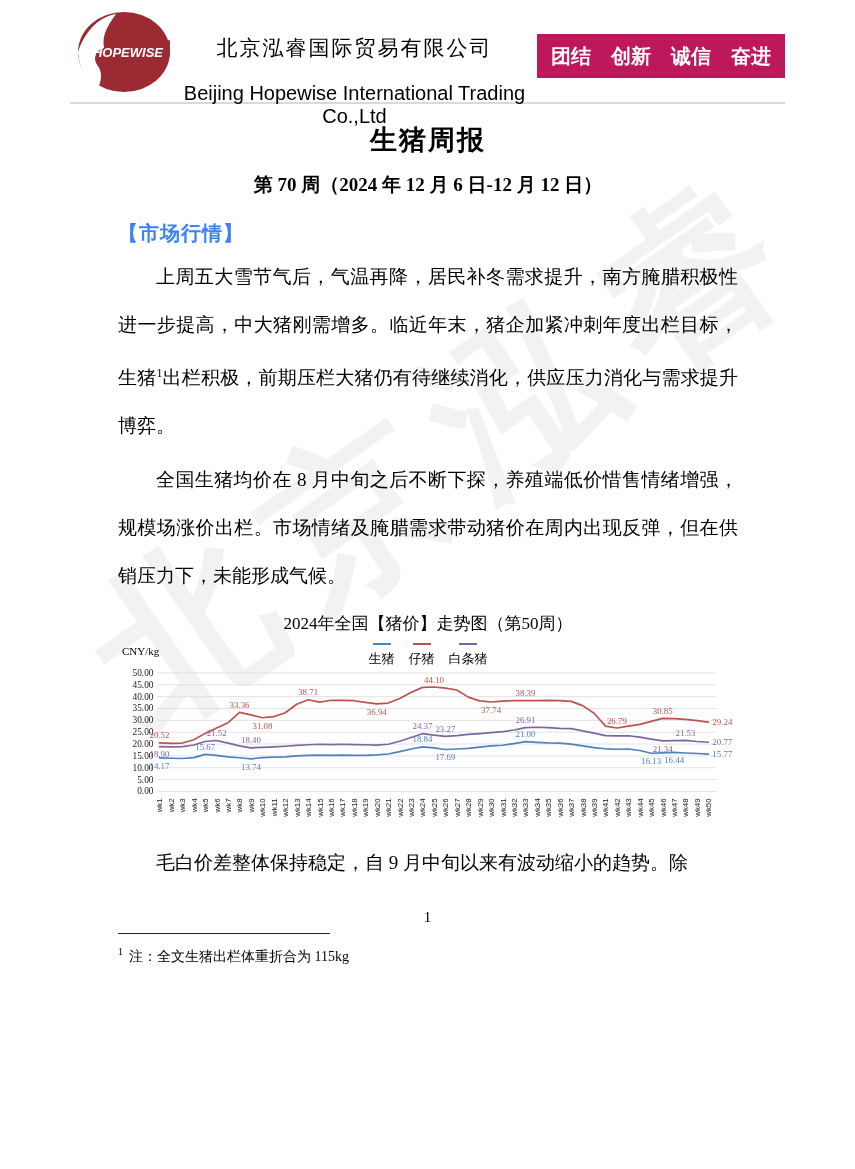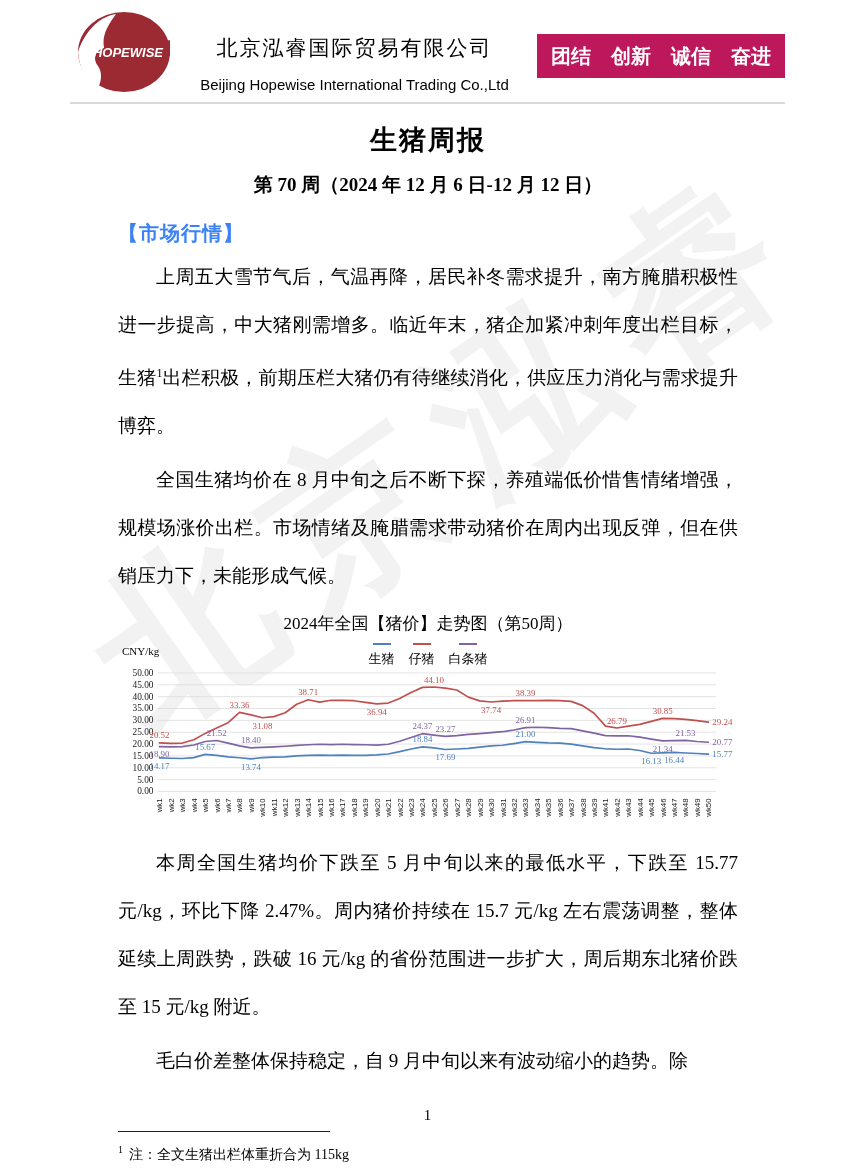--- a/index.html
+++ b/index.html
@@ -40,22 +40,22 @@
     flex:1;
     text-align:center;
     padding-top:24px;
   }
   .company-cn{
     font-size:21px;
     letter-spacing:2px;
     font-family:"Liberation Serif","DejaVu Serif",serif;
   }
   .company-en{
-    font-size:15px;
-    margin-top:14px;
+    font-size:20px;
+    margin-top:20px;
     font-family:"Liberation Sans","DejaVu Sans",sans-serif;
   }
   .banner{
     flex:0 0 auto;
     margin-top:24px;
     background:#be185d;
     color:#fff;
     font-weight:bold;
     font-size:20px;
     line-height:44px;
@@ -293,21 +293,20 @@
             <text x="134.7" y="81.3" text-anchor="middle" font-size="9" fill="#8064a2" font-family="Liberation Serif, serif">18.40</text>
             <text x="308.4" y="67.0" text-anchor="middle" font-size="9" fill="#8064a2" font-family="Liberation Serif, serif">24.37</text>
             <text x="331.6" y="69.7" text-anchor="middle" font-size="9" fill="#8064a2" font-family="Liberation Serif, serif">23.27</text>
             <text x="412.7" y="60.9" text-anchor="middle" font-size="9" fill="#8064a2" font-family="Liberation Serif, serif">26.91</text>
             <text x="551.7" y="89.8" text-anchor="middle" font-size="9" fill="#8064a2" font-family="Liberation Serif, serif">21.34</text>
             <text x="574.8" y="73.8" text-anchor="middle" font-size="9" fill="#8064a2" font-family="Liberation Serif, serif">21.53</text>
             <text x="602.0" y="83.2" text-anchor="start" font-size="9" fill="#8064a2" font-family="Liberation Serif, serif">20.77</text>
           </svg>
       </div>
 
-      <p class="body-para">本周全国生猪均价下跌至 5 月中旬以来的最低水平，下跌至 15.77 元/kg，环比下降 2.47%。周内猪价持续在 15.7 元/kg 左右震荡调整，整体延续上周跌势，跌破 16 元/kg 的省份范围进一步扩大，周后期东北猪价跌至 15 元/kg 附近。</p>
       <p class="body-para">毛白价差整体保持稳定，自 9 月中旬以来有波动缩小的趋势。除</p>
 
       <hr class="footnote-divider">
       <div class="footnote"><sup>1</sup><span>注：全文生猪出栏体重折合为 115kg</span></div>
     </div>
 
     <div class="page-number">1</div>
   </div>
 </div>
 

